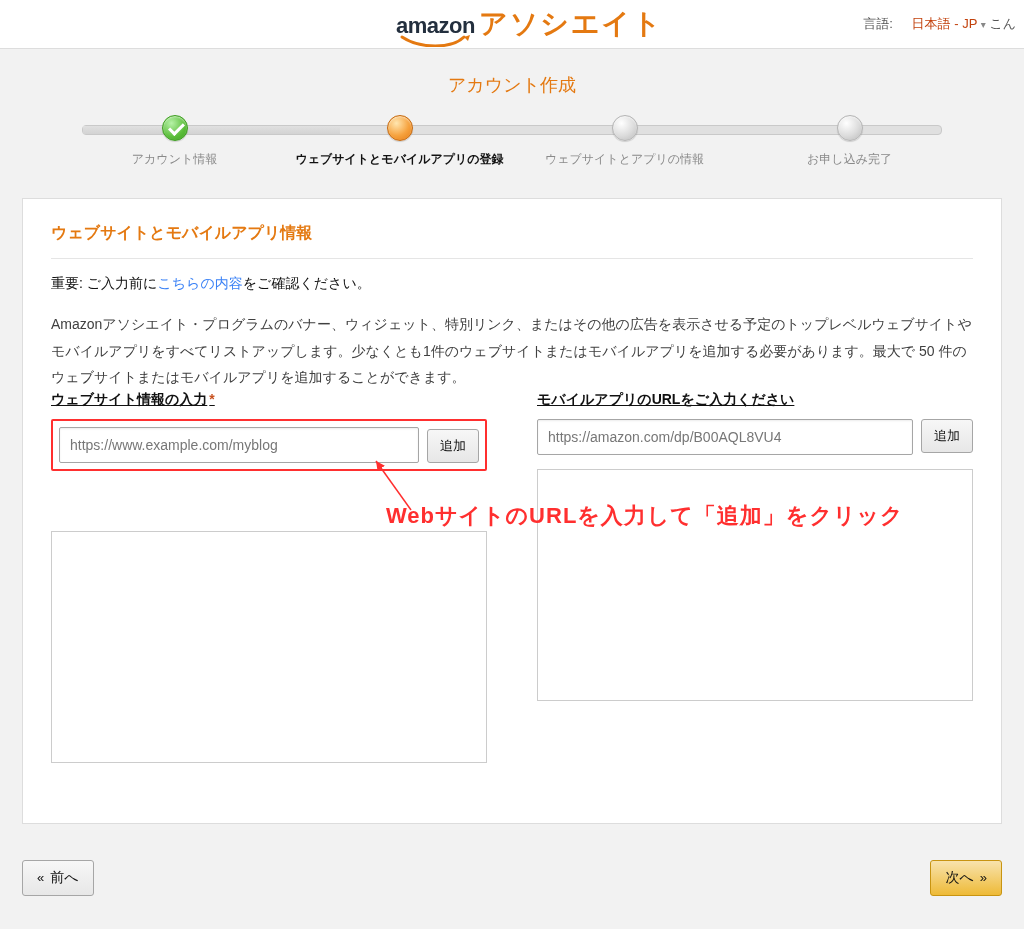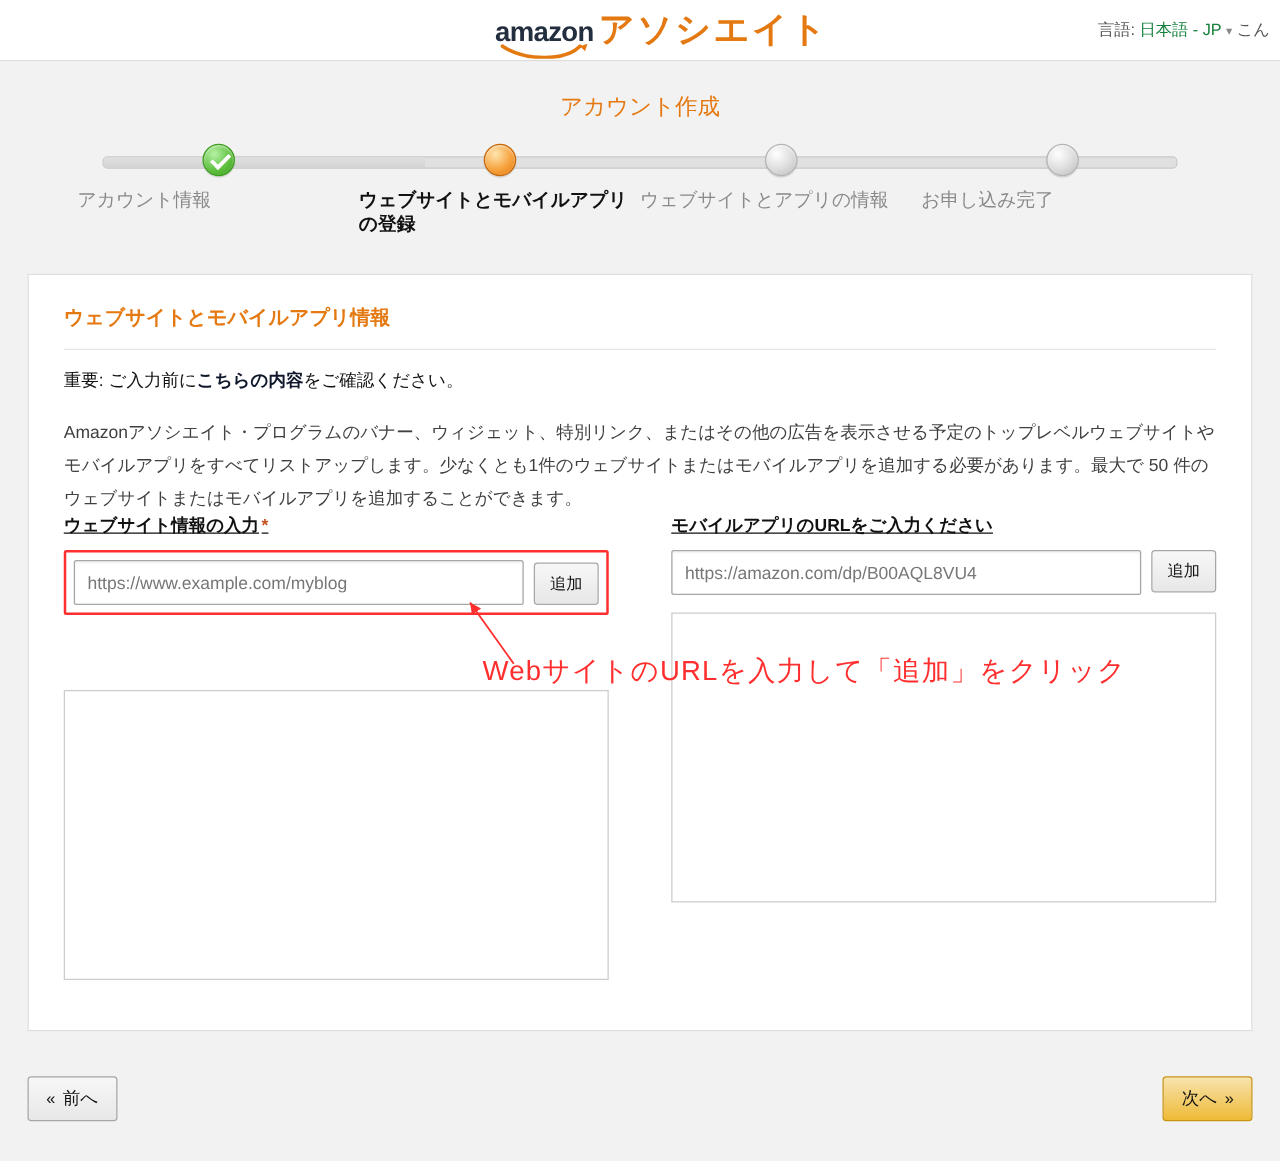--- a/index.html
+++ b/index.html
@@ -52,21 +52,21 @@
   }
   .brand-arrow svg { width: 72px; height: 12px; }
   .lang {
     position: absolute;
     right: 8px;
     top: 50%;
     transform: translateY(-50%);
     font-size: 13px;
     color: #555;
   }
-  .lang a { color: #15803d; text-decoration: none; }
+  .lang a { color: #c2410c; text-decoration: none; margin-left: 15px; }
 
   .page {
     max-width: 980px;
     margin: 0 auto;
     padding: 20px 22px 30px;
   }
   h1.page-title {
     color: #e47911;
     font-weight: 400;
     font-size: 18px;
@@ -93,21 +93,22 @@
     background: linear-gradient(#e0e0e0,#d3d3d3);
   }
   .step-list {
     display: flex;
     justify-content: space-between;
     position: relative;
     z-index: 1;
   }
   .step {
     flex: 1;
-    font-size: 15px;
+    text-align: center;
+    font-size: 12px;
     color: #8a8a8a;
   }
   .step.current { color: #111; font-weight: 700; }
   .step-dot {
     width: 24px;
     height: 24px;
     margin: 0 auto 10px;
     border-radius: 50%;
     background: radial-gradient(circle at 35% 30%, #fff, #dcdcdc 55%, #b9b9b9);
     border: 1px solid #b5b5b5;
@@ -128,36 +129,36 @@
     transform: rotate(-45deg);
   }
   .step-dot.current {
     background: radial-gradient(circle at 35% 30%, #ffe6b0, #f6a23e 55%, #e47911);
     border-color: #c66a10;
   }
 
   .card {
     background: #fff;
     border: 1px solid #ddd;
-    padding: 24px 28px 40px;
+    padding: 24px 28px 60px;
   }
   .section-title {
     color: #e47911;
     font-weight: 700;
     font-size: 16px;
     margin: 0 0 14px;
   }
   .hr { border: none; border-top: 1px solid #e5e5e5; margin: 0 0 16px; }
 
   .notice {
     font-size: 14px;
     margin-bottom: 18px;
   }
   .notice strong { font-weight: 400; }
-  .notice a { color: #0f172a; text-decoration: none; font-weight: bold; }
+  .notice a { color: #3b82f6; text-decoration: none; }
 
   .desc {
     font-size: 14px;
     line-height: 1.9;
     color: #404040;
   }
 
   .cols {
     display: flex;
     gap: 50px;
@@ -322,21 +323,21 @@
       <div class="col">
         <div class="field-label">
           <span>ウェブサイト情報の入力</span><span class="req">*</span>
         </div>
         <div class="highlight-box">
           <div class="input-row">
             <input type="text" placeholder="https://www.example.com/myblog" style="">
             <button class="btn">追加</button>
           </div>
         </div>
-        <div style="position:relative;">
+        <div style="position:relative;font-weight:bold;">
           <div class="annotation-layer">
             <svg class="annotation-arrow" width="70" height="60">
               <defs>
                   <marker id="ah" markerWidth="8" markerHeight="8" refX="6" refY="3" orient="auto">
                     <path d="M0,0 L6,3 L0,6 z" fill="#ff2f2f"></path>
                   </marker>
                 </defs>
               <line x1="60" y1="55" x2="25" y2="6" stroke="#ff2f2f" stroke-width="1.5" marker-end="url(#ah)"></line>
             </svg>
             <div class="annotation-text">WebサイトのURLを入力して「追加」をクリック</div>

